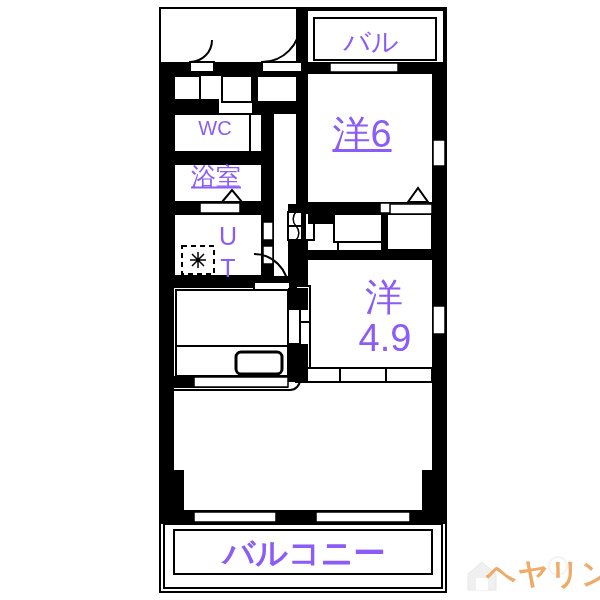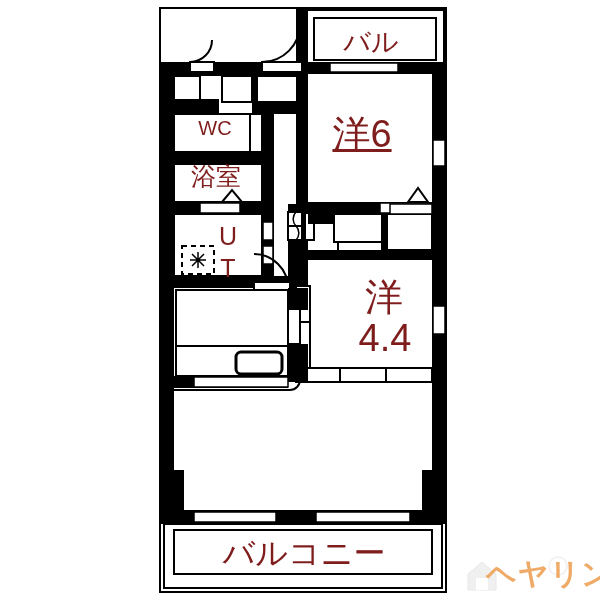--- a/index.html
+++ b/index.html
@@ -17,21 +17,21 @@
   }
   #floorplan-svg {
     position: absolute;
     left: 0;
     top: 0;
     width: 600px;
     height: 600px;
   }
   .room-label {
     position: absolute;
-    color: #7f1d1d;
+    color: #8b5cf6;
     font-family: "Liberation Sans", sans-serif;
     white-space: nowrap;
     line-height: 1;
     transform: translate(-50%, -50%);
     user-select: none;
     text-align: right;
   }
   #watermark {
     position: absolute;
     left: 462px;
@@ -238,34 +238,34 @@
     <g>
       <rect x="164" y="524" width="278" height="64" fill="#ffffff" stroke="#000000" stroke-width="2"></rect>
       <rect x="174" y="530" width="258" height="44" fill="#ffffff" stroke="#000000" stroke-width="2"></rect>
     </g>
   </svg>
 
   <div class="room-label" style="left:371px; top:42px; font-size:27px;">バル</div>
 
   <div class="room-label" style="left:215px; top:128px; font-size:20px;">WC</div>
 
-  <div class="room-label" style="left:216px; top:176px; font-size:25px;">浴室</div>
+  <div class="room-label" style="left:216px; top:176px; font-size:25px;text-decoration:underline;">浴室</div>
 
   <div class="room-label" style="left:228px; top:236px; font-size:25px;">U</div>
 
   <div class="room-label" style="left:228px; top:268px; font-size:25px;">T</div>
 
   <div class="room-label" style="left:362px; top:134px; font-size:38px;text-decoration:underline;">洋6</div>
 
   <div class="room-label" style="left:384px; top:297px; font-size:38px;">洋</div>
 
-  <div class="room-label" style="left:385px; top:338px; font-size:38px;">4.4</div>
-
-
-  <div class="room-label" style="left:304px; top:553px; font-size:32px;">バルコニー</div>
+  <div class="room-label" style="left:385px; top:338px; font-size:38px;">4.9</div>
+
+
+  <div class="room-label" style="left:304px; top:553px; font-size:32px;font-weight:bold;">バルコニー</div>
 
   <div id="watermark">
     <svg width="132" height="42" viewBox="0 0 132 42">
       <path d="M 6 22 L 20 10 L 34 22 L 34 38 L 6 38 Z" fill="#f0f0f0" stroke="#e8e8e8" stroke-width="1"></path>
       <path d="M 14 26 L 26 26 L 26 38 L 14 38 Z" fill="#ffffff"></path>
       <circle cx="96" cy="14" r="9" fill="none" stroke="#f2f2f2" stroke-width="2"></circle>
     </svg>
     <div id="watermark-text">ヘヤリンク</div>
   </div>
 

